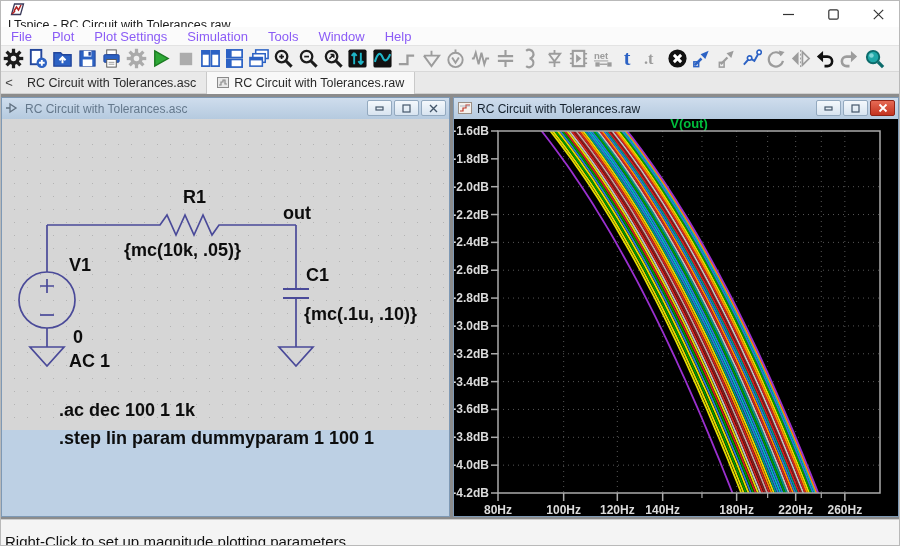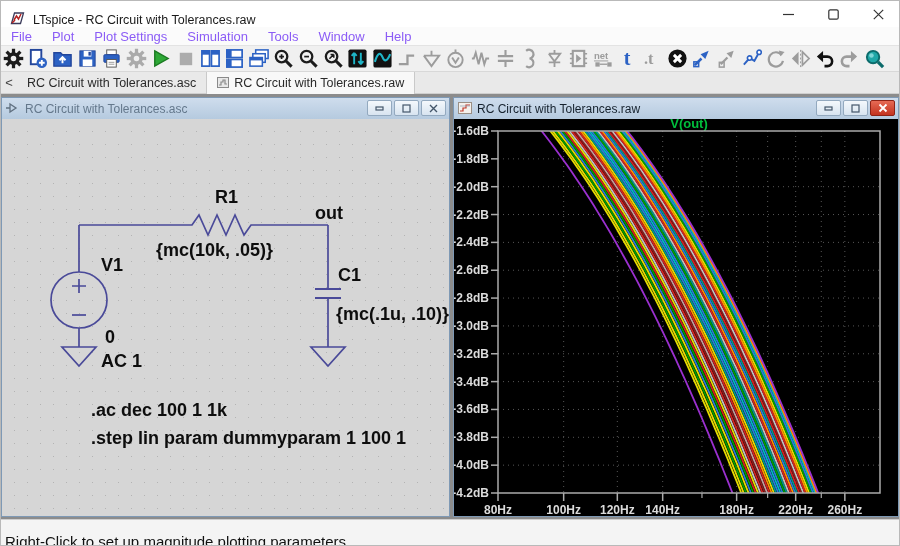--- a/index.html
+++ b/index.html
@@ -1,19 +1,19 @@
 <!DOCTYPE html>
 <html><head>
 <meta charset="utf-8">
 <style>
   html,body{margin:0;padding:0;background:#666;}
   .app{position:relative;width:900px;height:546px;background:#fff;font-family:"Liberation Sans",sans-serif;overflow:hidden;box-sizing:border-box;border:1px solid #b9b9b9;}
   .app *{box-sizing:border-box;}
   
-  .titlebar{position:absolute;left:0;top:0;width:900px;height:26px;background:#ffffff;display:flex;align-items:flex-end;}
+  .titlebar{position:absolute;left:0;top:0;width:900px;height:26px;background:#ffffff;display:flex;align-items:flex-start;flex-direction:column;}
   .app-icon{margin-left:8px;width:17px;height:17px;display:inline-flex;}
   .title{margin-left:7px;font-size:12.5px;color:#1a1a1a;}
   .win-controls{position:absolute;right:0;top:0;height:26px;display:flex;}
   .win-btn{width:45px;height:26px;display:flex;align-items:center;justify-content:center;color:#333;}
   
   .menubar{position:absolute;left:0;top:26px;width:900px;height:19px;background:#fbfbfb;display:flex;align-items:center;border-bottom:1px solid #e3e3e3;}
   .menu-item{padding:0 10px;font-size:13px;color:#8b5cf6;height:19px;line-height:19px;}
   
   .toolbar{position:absolute;left:0;top:45px;width:900px;height:26px;background:#f0f0f0;display:flex;align-items:center;border-bottom:1px solid #d8d8d8;text-align:center;}
   .icon-btn{width:24.6px;height:24px;display:flex;align-items:center;justify-content:center;}
@@ -28,22 +28,22 @@
   .child{position:absolute;top:3px;height:420px;border:1px solid #7e99b5;background:#bdd0e4;}
   .child.left{left:0;width:449px;}
   .child.right{left:452px;width:446px;}
   .child-titlebar{position:relative;height:21px;background:linear-gradient(#cfdded,#b5cadf);display:flex;align-items:center;padding-left:4px;}
   .child-title{font-size:12px;margin-left:5px;}
   .child-title.inactive{color:#64788c;}
   .child-title.active{color:#16222e;}
   .child-buttons{position:absolute;right:3px;top:2px;display:flex;gap:2px;}
   .cbtn{width:25px;height:16px;background:linear-gradient(#f4f8fc,#d8e4f0);border:1px solid #93a9bf;display:flex;align-items:center;justify-content:center;border-radius:2px;}
   .cbtn.close-active{background:linear-gradient(#e66a55,#c3331f);border-color:#8e2316;}
-  .schematic-client{position:relative;width:447px;height:397px;background-color:#d6d6d6;
-     background-image:radial-gradient(circle,#b3b3b3 0.8px,rgba(0,0,0,0) 0.9px);background-size:13px 13px;background-position:6px 6px;padding-left:32px;}
+  .schematic-client{position:relative;width:447px;height:311px;background-color:#d6d6d6;
+     background-image:radial-gradient(circle,#b3b3b3 0.8px,rgba(0,0,0,0) 0.9px);background-size:13px 13px;background-position:6px 6px;}
   .plot-client{position:relative;width:444px;height:397px;background:#000;}
   
   .statusbar{position:absolute;left:0;top:518px;width:900px;height:44px;background:#f4f4f4;border-top:1px solid #cfcfcf;display:flex;align-items:center;}
   .status-text{font-size:15px;color:#111;margin-left:4px;}
 </style>
 </head>
 <body>
 
 <div class="app">
 

